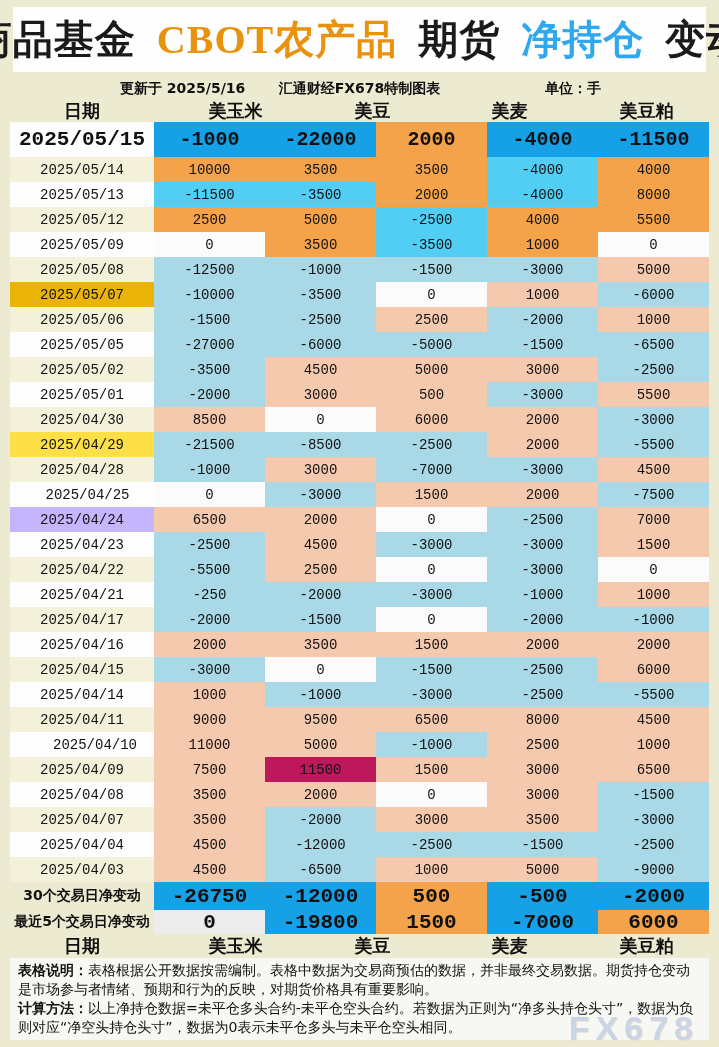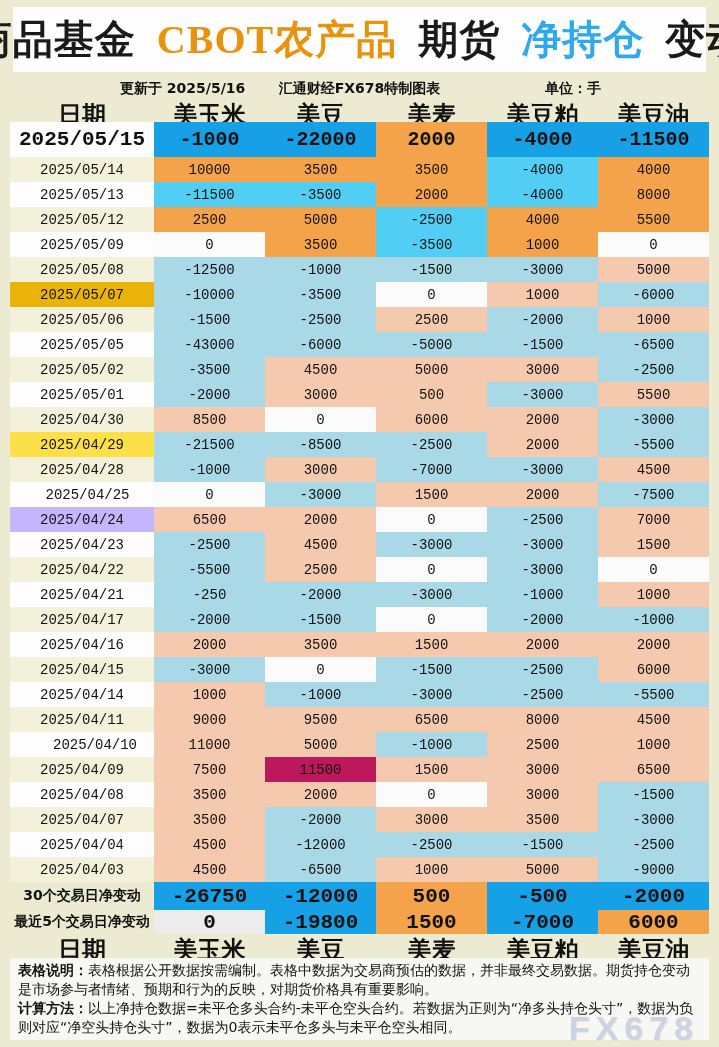--- a/index.html
+++ b/index.html
@@ -17,21 +17,21 @@
     background:#FEFEFE;
     display:flex;align-items:center;justify-content:center;
     font-family:"Liberation Serif","DejaVu Serif",serif;
     font-weight:bold;font-size:40px;letter-spacing:1px;white-space:nowrap;gap:21px;
   }
   .meta-row{position:absolute;left:10px;top:80px;width:699px;height:20px;font-size:14px;font-weight:bold;}
   .meta-updated{position:absolute;left:110px;top:0;}
   .meta-source{position:absolute;left:50%;transform:translateX(-50%);top:0;}
   .meta-unit{position:absolute;left:535px;top:0;}
   .grid{display:grid;grid-template-columns:144px 111px 111px 111px 111px 111px;}
-  .hrow{position:absolute;left:10px;width:699px;height:22px;font-weight:bold;font-size:24px;}
+  .hrow{position:absolute;left:10px;width:699px;height:22px;font-weight:bold;font-size:18px;gap:26px;}
   .hrow .hcell{display:flex;align-items:center;justify-content:center;}
   #col-header{top:99px;}
   #footer-header{top:934px;height:24px;}
   #tbody{position:absolute;left:10px;top:122px;width:699px;}
   .trow{height:25px;}
   .trow .cell{
     display:flex;align-items:center;justify-content:center;
     font-size:14px;
     font-family:"Liberation Mono","DejaVu Sans Mono",monospace;
     overflow:hidden;white-space:nowrap;
@@ -150,21 +150,21 @@
       <div class="trow grid">
         <div class="cell date" style="background: rgb(244, 241, 218);">2025/05/06</div>
         <div class="cell val" style="background: rgb(169, 216, 230);">-1500</div>
         <div class="cell val" style="background: rgb(169, 216, 230);">-2500</div>
         <div class="cell val" style="background: rgb(245, 201, 174);">2500</div>
         <div class="cell val" style="background: rgb(169, 216, 230);">-2000</div>
         <div class="cell val" style="background: rgb(245, 201, 174);">1000</div>
       </div>
       <div class="trow grid">
         <div class="cell date" style="background: rgb(253, 253, 253);">2025/05/05</div>
-        <div class="cell val" style="background: rgb(169, 216, 230);">-43000</div>
+        <div class="cell val" style="background: rgb(169, 216, 230);">-27000</div>
         <div class="cell val" style="background: rgb(169, 216, 230);">-6000</div>
         <div class="cell val" style="background: rgb(169, 216, 230);">-5000</div>
         <div class="cell val" style="background: rgb(169, 216, 230);">-1500</div>
         <div class="cell val" style="background: rgb(169, 216, 230);">-6500</div>
       </div>
       <div class="trow grid">
         <div class="cell date" style="background: rgb(244, 241, 218);">2025/05/02</div>
         <div class="cell val" style="background: rgb(169, 216, 230);">-3500</div>
         <div class="cell val" style="background: rgb(245, 201, 174);">4500</div>
         <div class="cell val" style="background: rgb(245, 201, 174);">5000</div>

